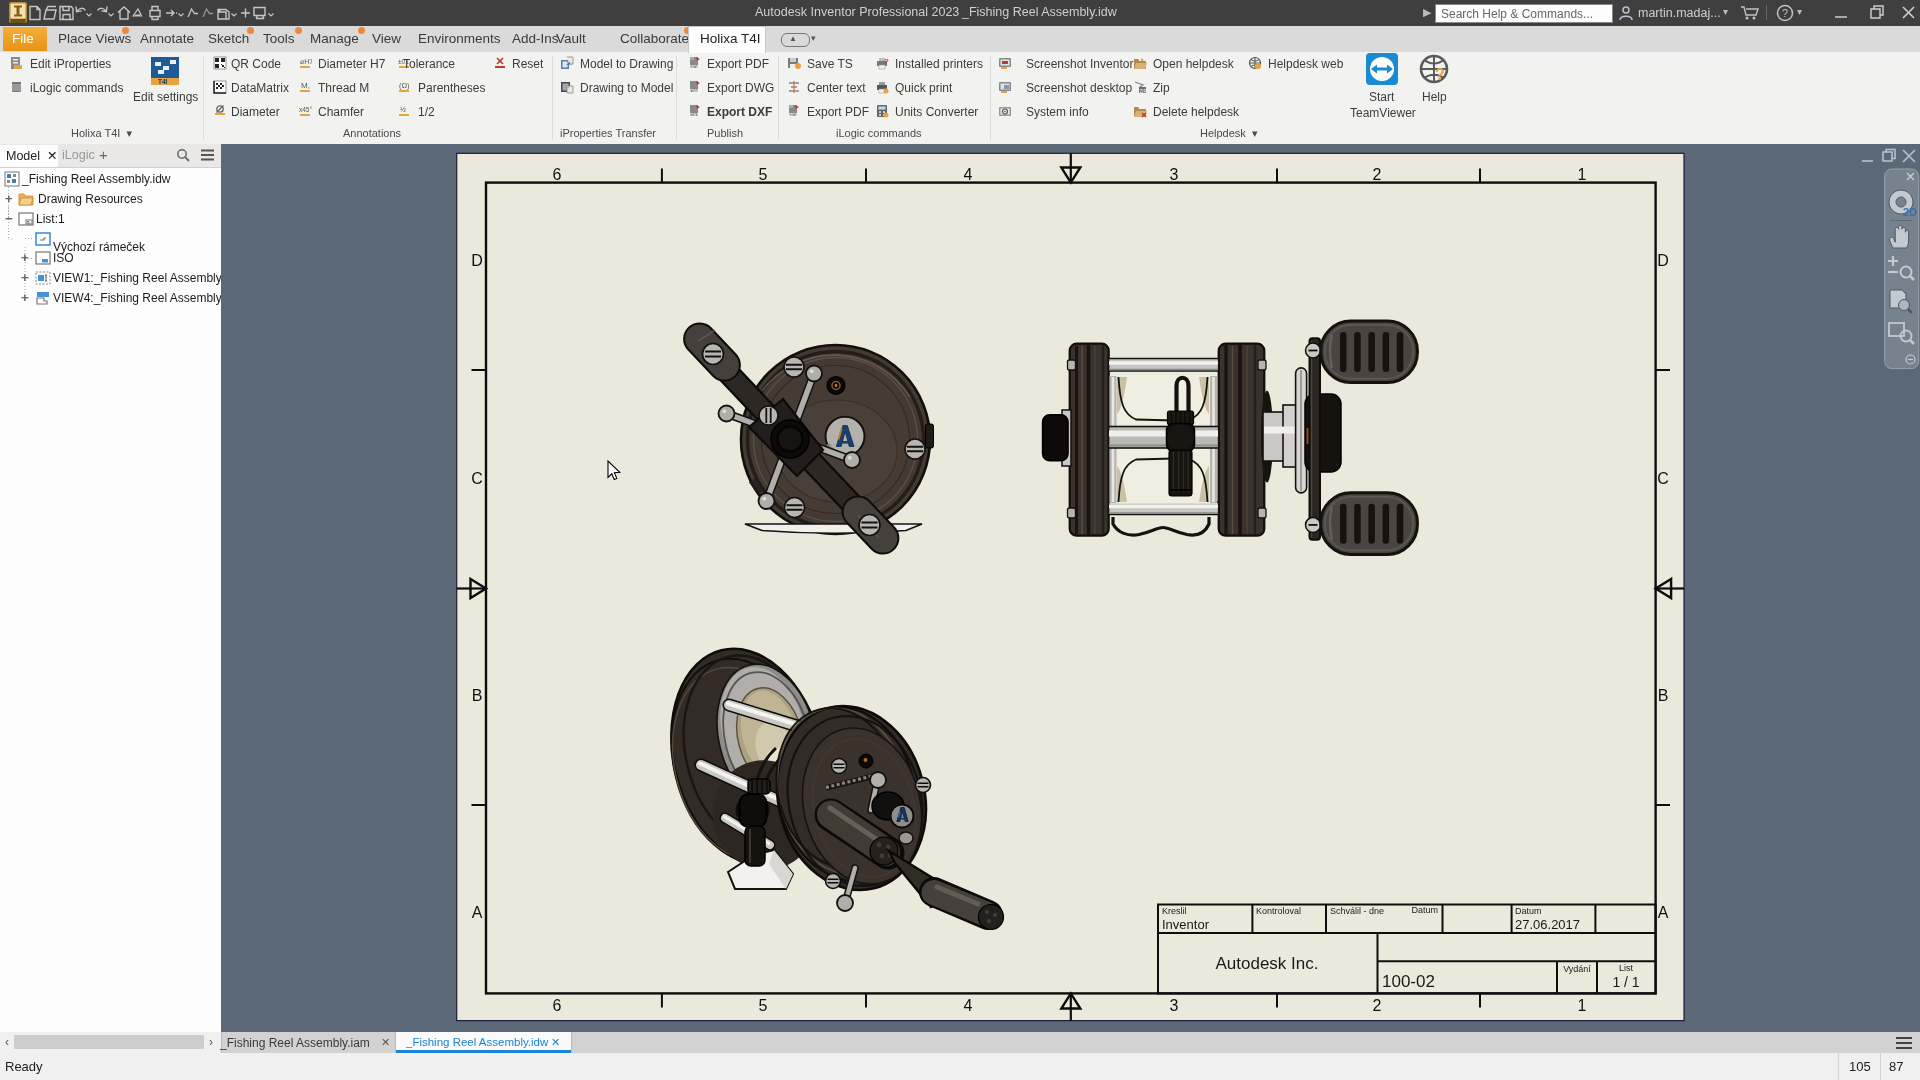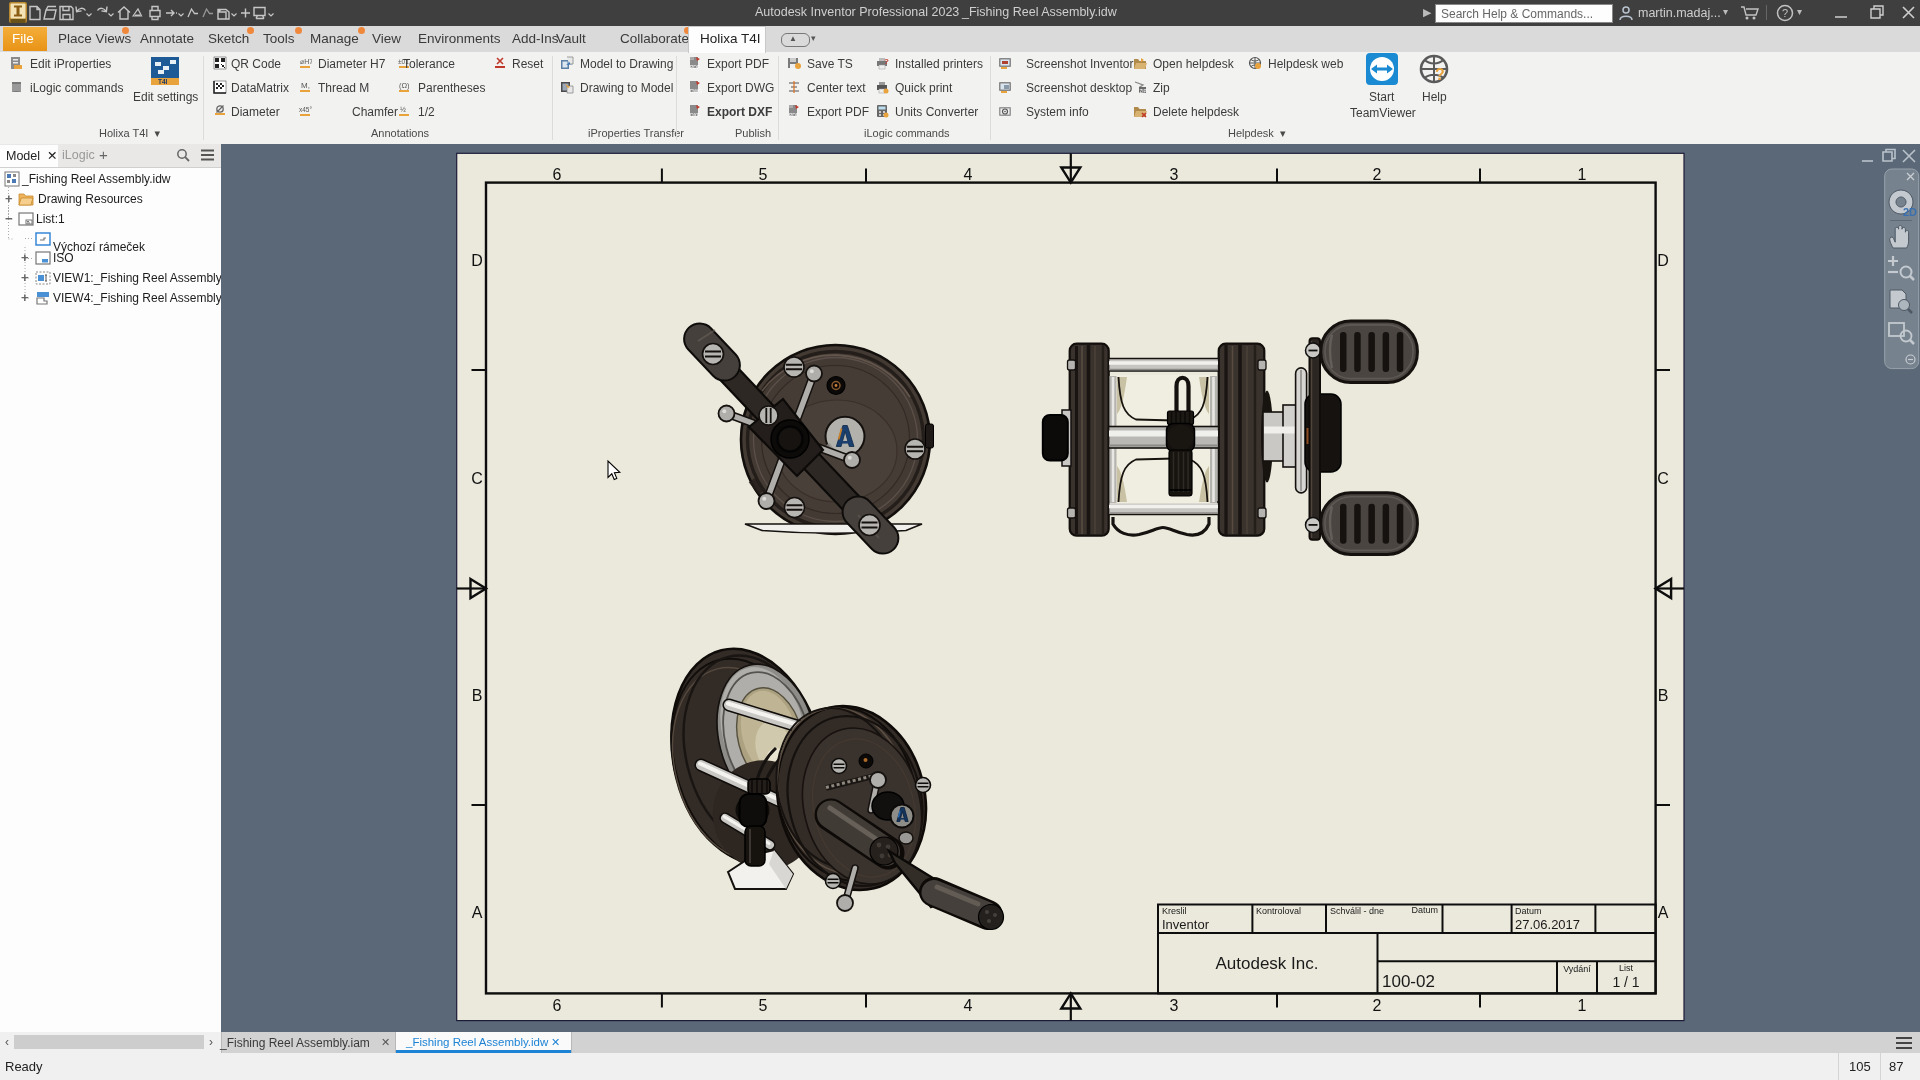--- a/index.html
+++ b/index.html
@@ -8,21 +8,21 @@
 .txt{position:absolute;white-space:nowrap;}
 
 #titlebar{left:0;top:0;width:1920px;height:26px;background:#3f3f3f;}
 
 #menurow{left:0;top:26px;width:1920px;height:26px;background:#dadada;border-bottom:1px solid #c8c8c8;}
 .mtab{position:absolute;top:5px;font-size:13.5px;color:#3a3a3a;}
 .dot{position:absolute;width:7px;height:7px;border-radius:50%;background:#f0883c;}
 
 #ribbon{left:0;top:52px;width:1920px;height:92px;background:#f2f2f1;border-bottom:1px solid #b9bcbe;}
 .rtxt{position:absolute;font-size:12px;color:#3c3c3c;line-height:14px;}
-.rlabel{position:absolute;font-size:11px;color:#4a4a4a;top:75px;margin-left:28px;}
+.rlabel{position:absolute;font-size:11px;color:#4a4a4a;top:75px;}
 .rsep{position:absolute;top:4px;height:84px;width:1px;background:#dcdcda;}
 .ricon{position:absolute;width:14px;height:14px;}
 
 #panel{left:0;top:144px;width:221px;height:888px;background:#fdfdfd;overflow:hidden;}
 #panelhead{position:absolute;left:0;top:0;width:221px;height:23px;background:#e9e8e7;border-bottom:1px solid #d0d0d0;}
 .ptab{position:absolute;font-size:12.5px;}
 .trow{position:absolute;font-size:12px;color:#1c1c1c;white-space:nowrap;}
 
 #canvas{left:221px;top:144px;width:1699px;height:888px;background:#5b6877;}
 
@@ -168,21 +168,21 @@
 <div class="rtxt" style="left:318px;top:5px;">Diameter H7</div>
 <div class="ricon" style="left:298px;top:28px;"><svg width="14" height="14" viewBox="0 0 14 14">
           <path d="M2,11 h10" stroke="#e8a33d" stroke-width="2"></path>
           <text x="3" y="8" font-size="8" fill="#555" font-family="Liberation Sans">M,</text>
         </svg></div>
 <div class="rtxt" style="left:318px;top:29px;">Thread M</div>
 <div class="ricon" style="left:298px;top:52px;"><svg width="14" height="14" viewBox="0 0 14 14">
           <path d="M2,11 h10" stroke="#e8a33d" stroke-width="2"></path>
           <text x="1" y="8" font-size="6.5" fill="#555" font-family="Liberation Sans">x45°</text>
         </svg></div>
-<div class="rtxt" style="left:318px;top:53px;margin-left:34px;">Chamfer</div>
+<div class="rtxt" style="left:318px;top:53px;">Chamfer</div>
 <div class="ricon" style="left:397px;top:4px;"><svg width="14" height="14" viewBox="0 0 14 14">
           <path d="M2,11 h10" stroke="#e8a33d" stroke-width="2"></path>
           <text x="1" y="8" font-size="6.5" fill="#555" font-family="Liberation Sans">±01</text>
         </svg></div>
 <div class="rtxt" style="left:403px;top:5px;">Tolerance</div>
 <div class="ricon" style="left:397px;top:28px;"><svg width="14" height="14" viewBox="0 0 14 14">
           <path d="M2,11 h10" stroke="#e8a33d" stroke-width="2"></path>
           <text x="2" y="8" font-size="7.5" fill="#555" font-family="Liberation Sans">(Ω)</text>
         </svg></div>
 <div class="rtxt" style="left:418px;top:29px;">Parentheses</div>

